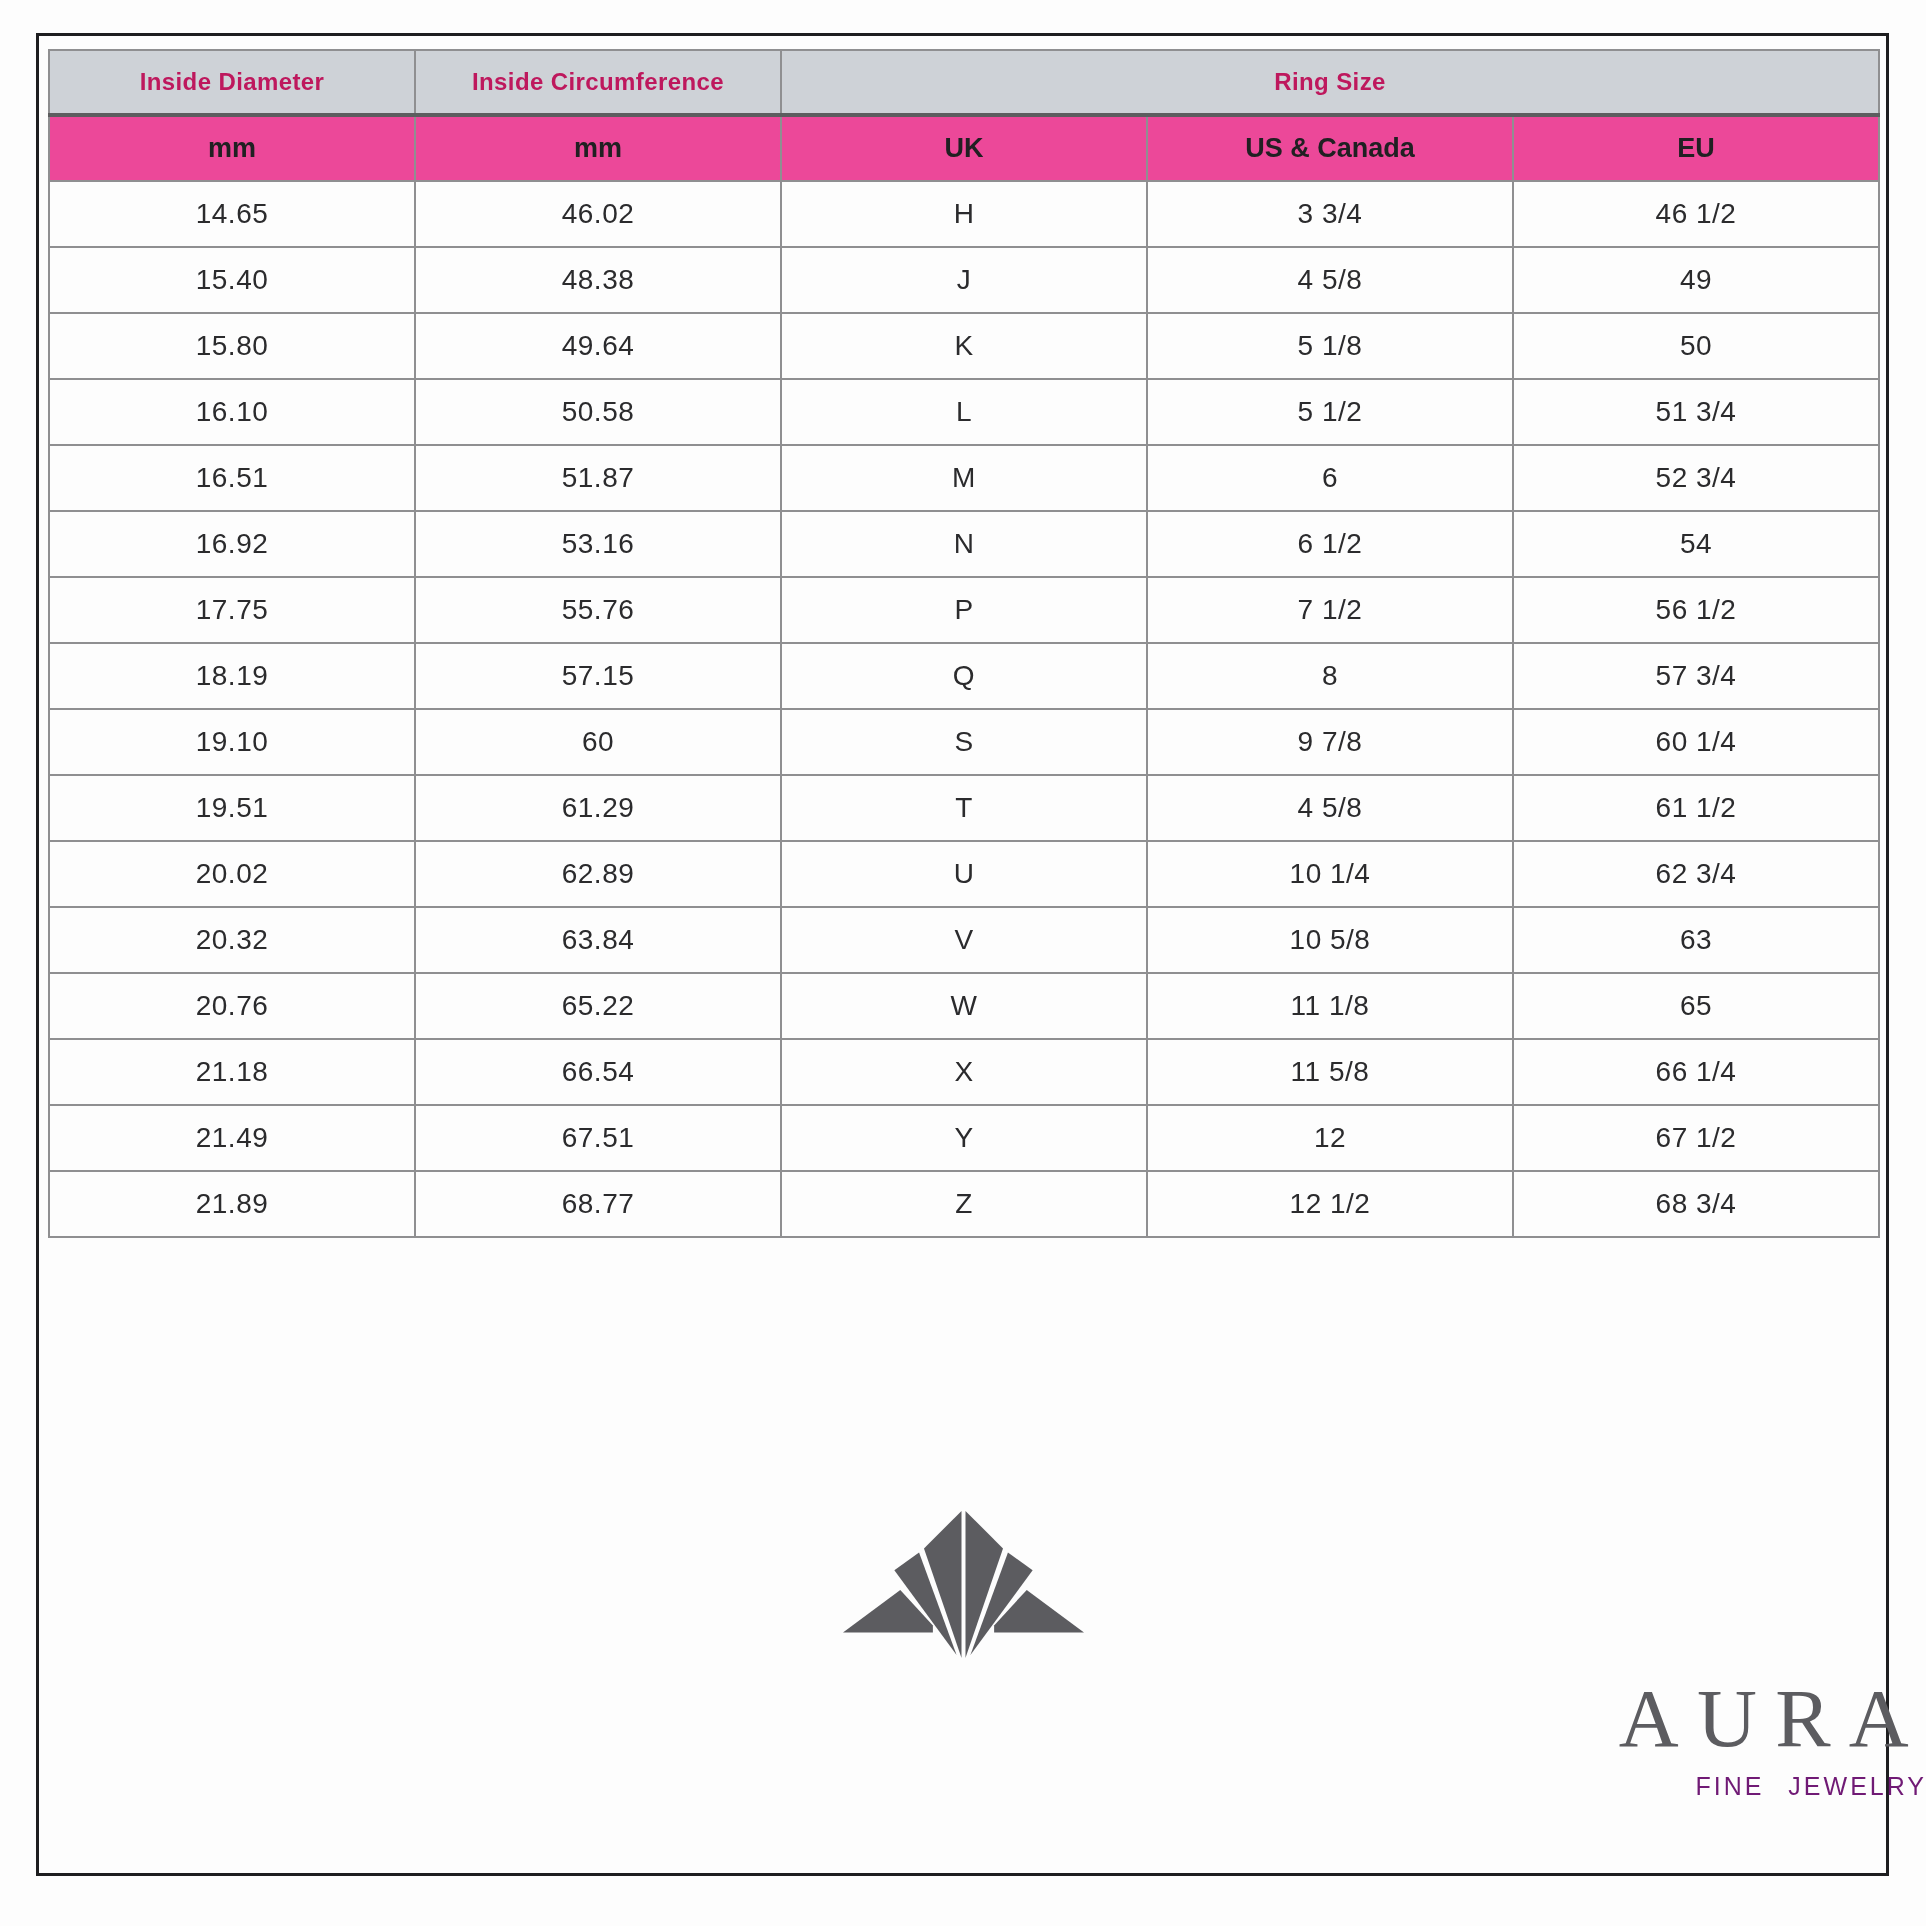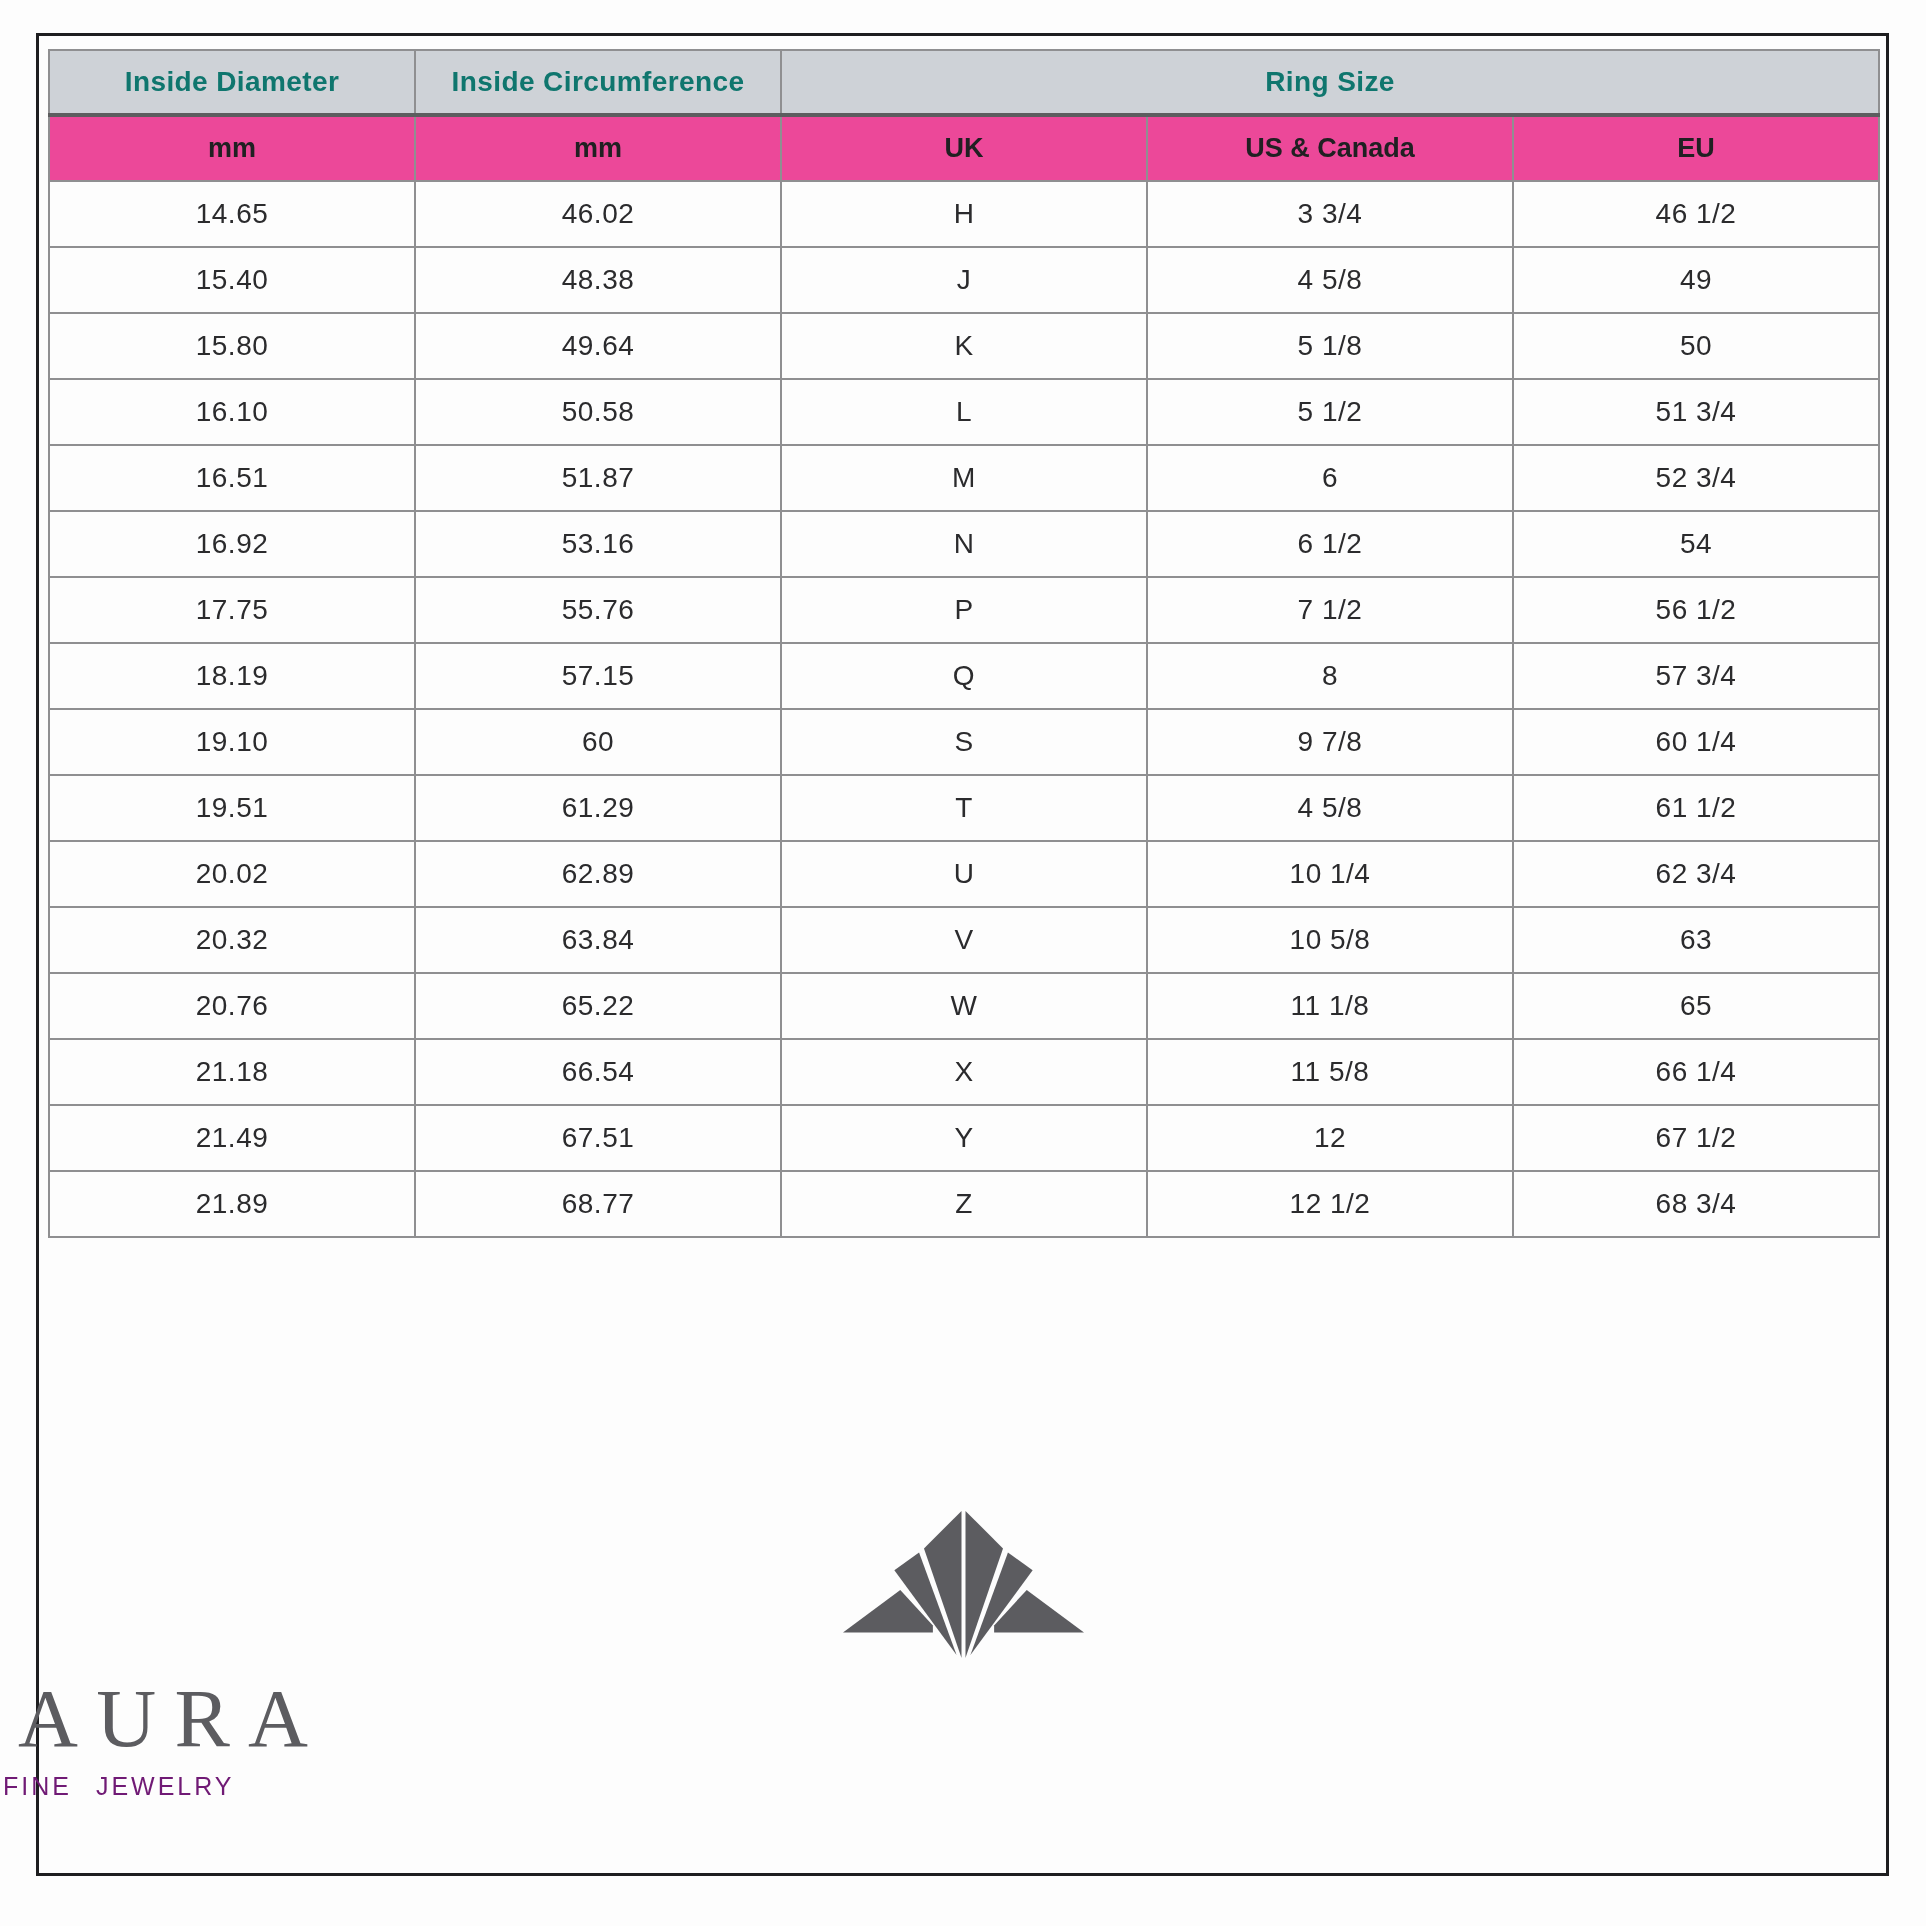--- a/index.html
+++ b/index.html
@@ -25,42 +25,42 @@
     border:2px solid #7c7c7e;
   }
   .ring-table col{width:20%;}
   .ring-table th,.ring-table td{
     border:2px solid #8f8f91;
     text-align:center;vertical-align:middle;
     padding:0;
   }
   .ring-table thead tr.group-row th{
     background:#ced2d7;
-    font-size:28px;font-weight:bold;
+    font-size:24px;font-weight:bold;
     letter-spacing:0.4px;
     height:62px;
-    color:#0f766e;
+    color:#be185d;
     border-bottom:4px solid #5d5d5f;
   }
   .ring-table thead tr.unit-row th{
     background:#ec4899;
     font-size:27px;font-weight:bold;
     height:63px;
     color:#202022;
   }
   .ring-table tbody td{
     font-size:28px;
     height:64px;
     letter-spacing:0.5px;
     color:#2b2b2d;
     background:#fdfdfd;
   }
   .logo{
     position:absolute;left:0;top:1503px;width:1927px;
-    text-align:left;
+    text-align:right;
   }
   .fan-icon{display:block;margin:0 auto;}
   .brand-name{
     margin:12px 0 0 0;
     font-family:"Liberation Serif",serif;
     font-weight:400;
     font-size:83px;
     line-height:83px;
     letter-spacing:0.22em;
     padding-left:18px; 

